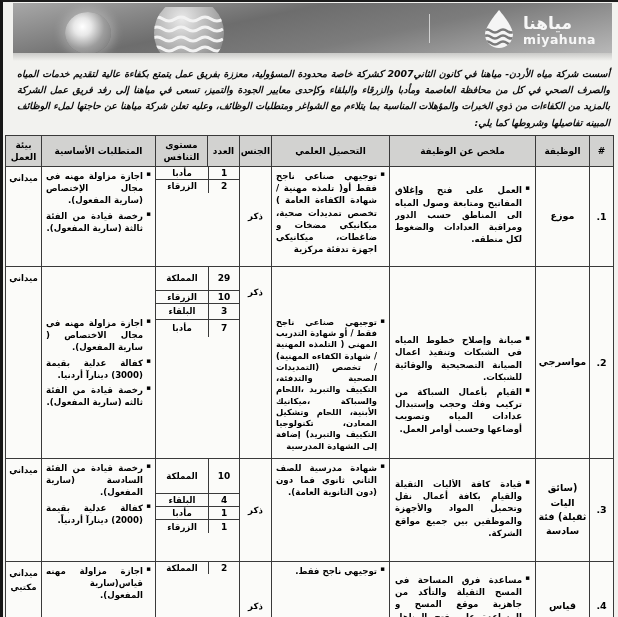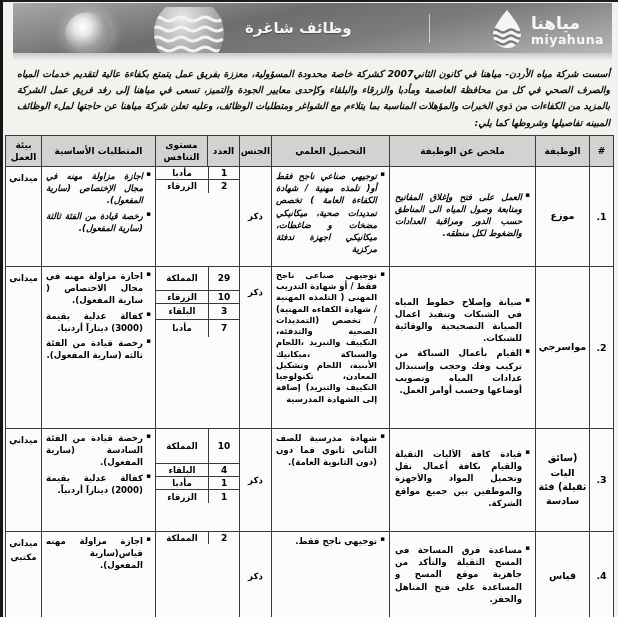--- a/index.html
+++ b/index.html
@@ -22,21 +22,21 @@
     height:50px;
     margin:1px 4px 0 6px;
     background:linear-gradient(168deg,#a8a8a8 0%,#6d6d6d 38%,#7c7c7c 62%,#b8b8b8 100%);
     overflow:hidden;
   }
   .banner-strip {
     height:8px; margin:0 4px 0 6px;
     background:linear-gradient(180deg,#c9c9c7,#f2f2ef);
   }
   .logo {
-    position:absolute; top:6px; right:8px;
+    position:absolute; top:6px; right:16px;
     display:flex; align-items:center; gap:7px;
     color:#f7f7f7;
   }
   .logo-text { text-align:left; line-height:1; }
   .logo-ar { font-size:17px; font-weight:bold; letter-spacing:1px; }
   .logo-en { font-size:12.5px; font-weight:bold; letter-spacing:0.5px; margin-top:2px; }
   .logo-sep {
     position:absolute; top:11px; right:182px;
     width:1px; height:29px; background:#e3e3e3; opacity:.8;
   }
@@ -88,21 +88,21 @@
   td.c-req   { padding:3px 4px; vertical-align:top; }
   td.c-env   { text-align:center; vertical-align:top; padding-top:5px; line-height:1.6; }
   .bullets { line-height:1.42; text-align:justify; }
   .bullet { position:relative; padding-right:8px; margin-bottom:3px; }
   .bullet::before { content:"▪"; position:absolute; right:0; top:0; font-size:7px; }
   tr.r1 { height:100px; } tr.r2 { height:162px; }
   tr.r3 { height:103px; } tr.r4 { height:85px; }
   tr.partial { height:6px; }
   tr.partial td { border-bottom:none; }
   .clip { overflow:hidden; }
-  tr.r1 .clip { max-height:94px;font-style:italic; } tr.r2 .clip { max-height:156px; }
+  tr.r1 .clip { max-height:94px; } tr.r2 .clip { max-height:156px;margin-top:47px; }
   tr.r3 .clip { max-height:97px; } tr.r4 .clip { max-height:79px; }
   tr.r2 td.c-edu .bullets { line-height:1.34; font-size:8.4px; }
   .alloc-grid { display:grid; grid-template-columns:31px 1fr; width:100%; height:100%; }
   .g2 { grid-template-rows:1fr 1fr; }
   .g4a { grid-template-rows:55fr 30fr 37fr 40fr; }
   .g4b { grid-template-rows:49fr 18fr 18fr 18fr; }
   .g1 { grid-template-rows:1fr; }
   .ac, .ar { display:flex; align-items:center; justify-content:center; text-align:center; padding:1px; }
   .ac { border-left:1px solid #3a3a3a; font-size:9px; }
   .ac.b, .ar.b { border-bottom:1px solid #3a3a3a; }
@@ -128,21 +128,20 @@
           <path d="M17 1 C17 1 3 17 3 25 a14 14 0 0 0 28 0 C31 17 17 1 17 1 Z" fill="#f5f5f5"></path>
           <g clip-path="url(#dropclip)" stroke="#7a7a7a" stroke-width="2.6" fill="none">
             <path d="M1 22 q4 -3 8 0 t8 0 t8 0 t8 0"></path>
             <path d="M1 28 q4 -3 8 0 t8 0 t8 0 t8 0"></path>
             <path d="M1 34 q4 -3 8 0 t8 0 t8 0 t8 0"></path>
           </g>
         </svg>
       </span>
     </div>
     <span class="logo-sep"></span>
-    <div class="banner-title">وظائف شاغرة</div>
     <span class="globe">
       <svg width="76" height="50" viewBox="0 0 76 50">
         <defs>
           <radialGradient id="gl" cx="40%" cy="30%" r="75%">
             <stop offset="0%" stop-color="#e9e9e9"></stop>
             <stop offset="55%" stop-color="#b3b3b3"></stop>
             <stop offset="100%" stop-color="#848484"></stop>
           </radialGradient>
           <clipPath id="glc">
               <circle cx="38" cy="26" r="35"></circle>

